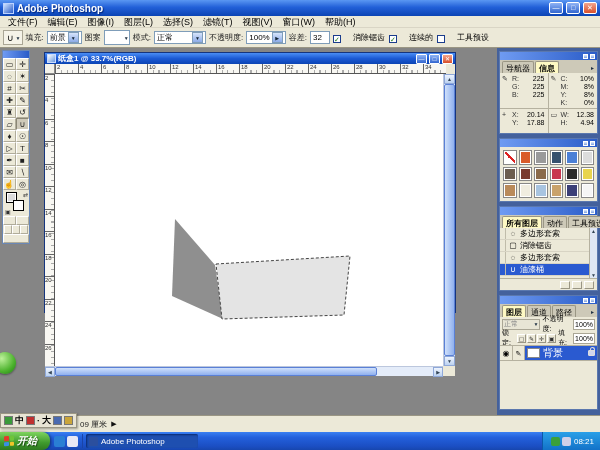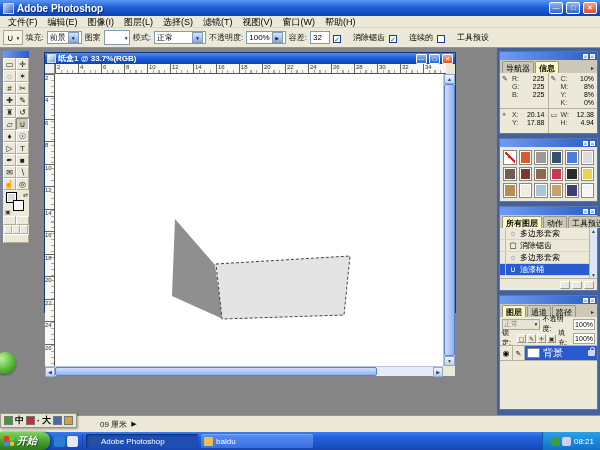--- a/index.html
+++ b/index.html
@@ -113,21 +113,21 @@
 .eyecell{width:13px;height:100%;border-right:1px solid #b5b19f;font-size:8px;text-align:center;line-height:15px;background:#ece9d8;}
 .brushcell{width:12px;height:100%;border-right:1px solid #b5b19f;font-size:7px;text-align:center;line-height:15px;background:#ece9d8;}
 .layersel{flex:1;height:100%;background:#2a5ad0;color:#fff;display:flex;align-items:center;gap:3px;padding:0 2px;}
 .lthumb{width:13px;height:10px;background:#fff;border:1px solid #888;}
 .lname{font-size:10px;flex:1;}
 .locksym{width:7px;height:6px;border:1px solid #ddd;border-radius:1px;position:relative;background:#cfd6ee;}
 .locksym::before{content:"";position:absolute;left:1px;top:-4px;width:3px;height:3px;border:1px solid #ddd;border-bottom:none;border-radius:3px 3px 0 0;}
 .layersrest{flex:1;background:#ece9d8;}
 
 .statusbar{position:absolute;top:415px;left:0;width:600px;height:17px;background:#ece9d8;border-top:1px solid #9a9684;display:flex;align-items:center;font-size:8px;gap:4px;}
-.docinfo{margin-left:100px;white-space:nowrap;color:#222;}
+.docinfo{margin-left:80px;white-space:nowrap;color:#222;}
 .hintarr{font-size:7px;color:#111;}
 .hint{white-space:nowrap;overflow:hidden;color:#222;}
 .imebar{position:absolute;left:0px;top:-3px;height:15px;background:#e8e4d4;border:1px solid #9a9684;display:flex;align-items:center;gap:2px;padding:0 3px;box-shadow:1px 1px 2px #0005;}
 .imetxt{font-size:9px;font-weight:bold;}
 .imeic{width:9px;height:9px;border:1px solid #777;}
 
 .taskbar{position:absolute;top:432px;left:0;width:600px;height:18px;background:linear-gradient(180deg,#3a80f2 0%,#2360dc 30%,#1b4ec2 80%,#1746ae 100%);display:flex;align-items:center;}
 .startbtn{height:18px;width:50px;background:linear-gradient(180deg,#7ed45e,#3f9a2d 60%,#2e7a1f);border-radius:0 8px 8px 0;display:flex;align-items:center;gap:3px;padding:0 6px 0 4px;box-shadow:1px 0 3px #0007;}
 .flag{width:10px;height:10px;display:grid;grid-template-columns:1fr 1fr;grid-template-rows:1fr 1fr;gap:1px;transform:skewY(-4deg);}
 .flag span{border-radius:1px;}
@@ -556,24 +556,20 @@
   </div>
   <div class="quick">
       <span class="qicon" style="background: rgb(42, 127, 212);"></span>
       <span class="qicon" style="background: rgb(232, 232, 244);"></span>
     </div>
   <div class="tasks">
       <div class="task act">
         <span class="ticn" style="background: rgb(43, 79, 158);"></span>
         <span class="tlbl">Adobe Photoshop</span>
       </div>
-      <div class="task">
-        <span class="ticn" style="background: rgb(232, 195, 74);"></span>
-        <span class="tlbl">baidu</span>
-      </div>
     </div>
   <div class="tray">
     <span id="trayicons" style="display:flex;gap:2px;">
         <span class="trayic" style="background: rgb(58, 160, 58);"></span>
         <span class="trayic" style="background: rgb(208, 208, 232);"></span>
       </span>
     <span class="clock">08:21</span>
   </div>
 </div>
 

